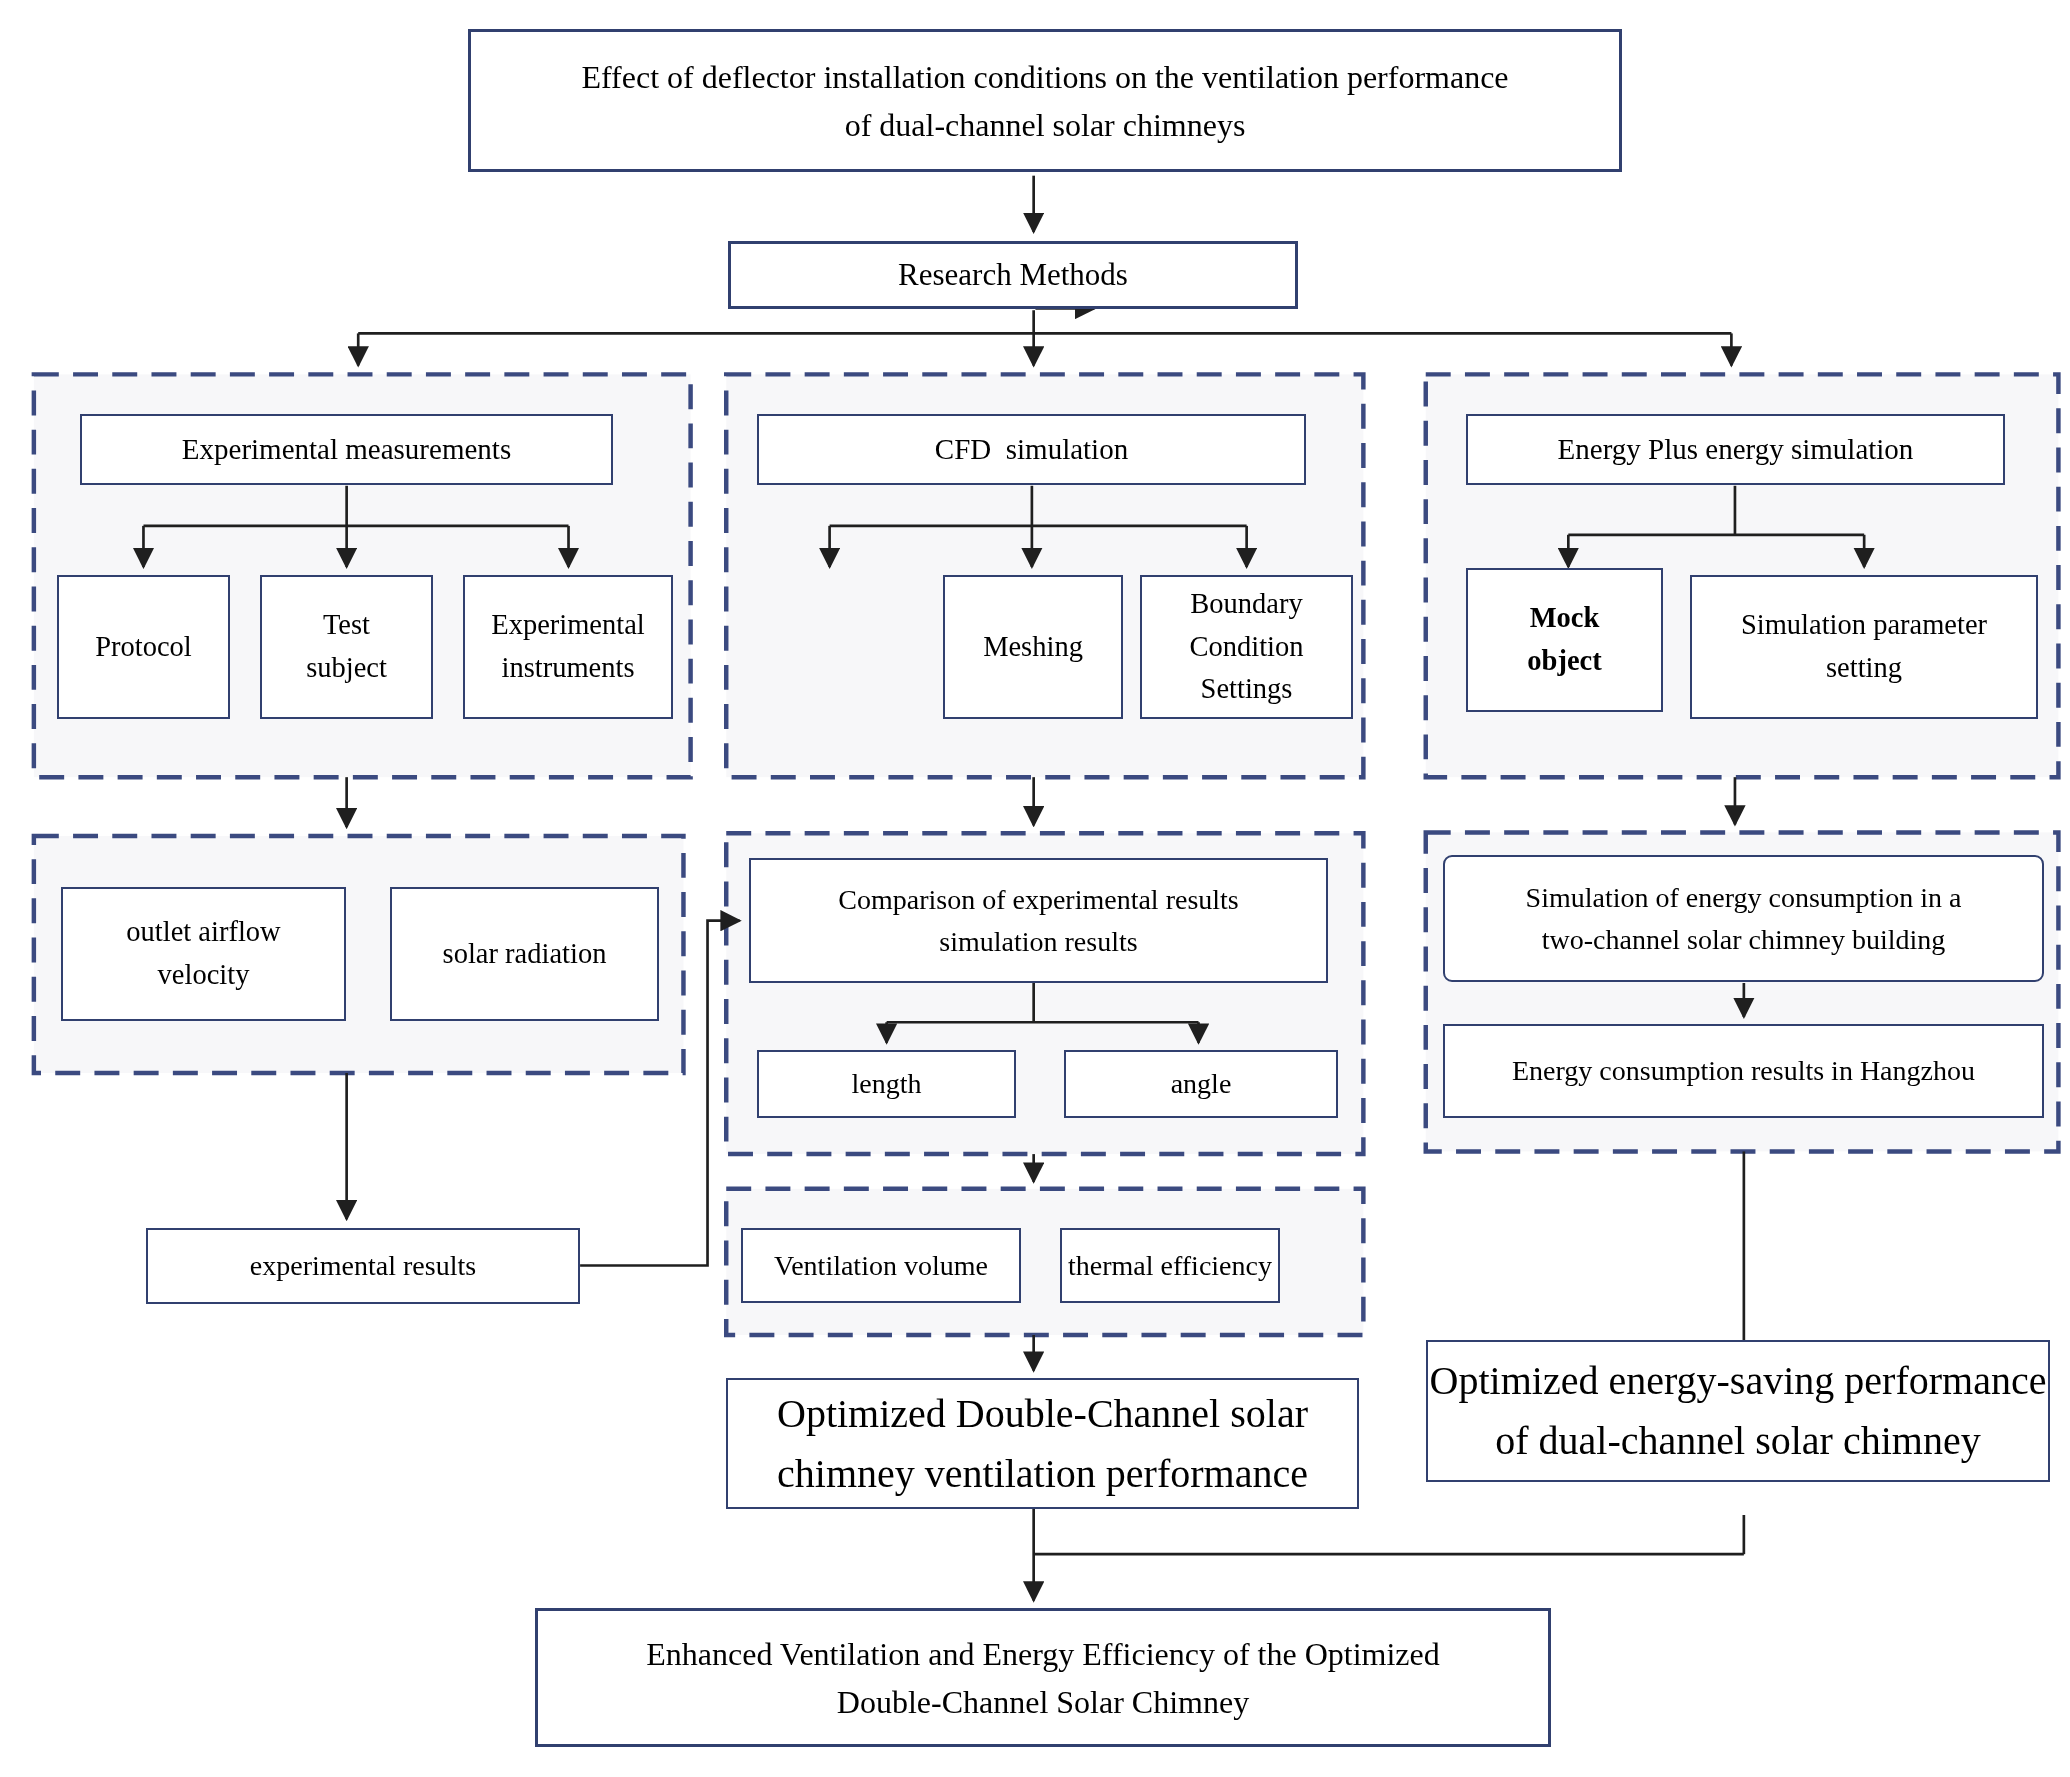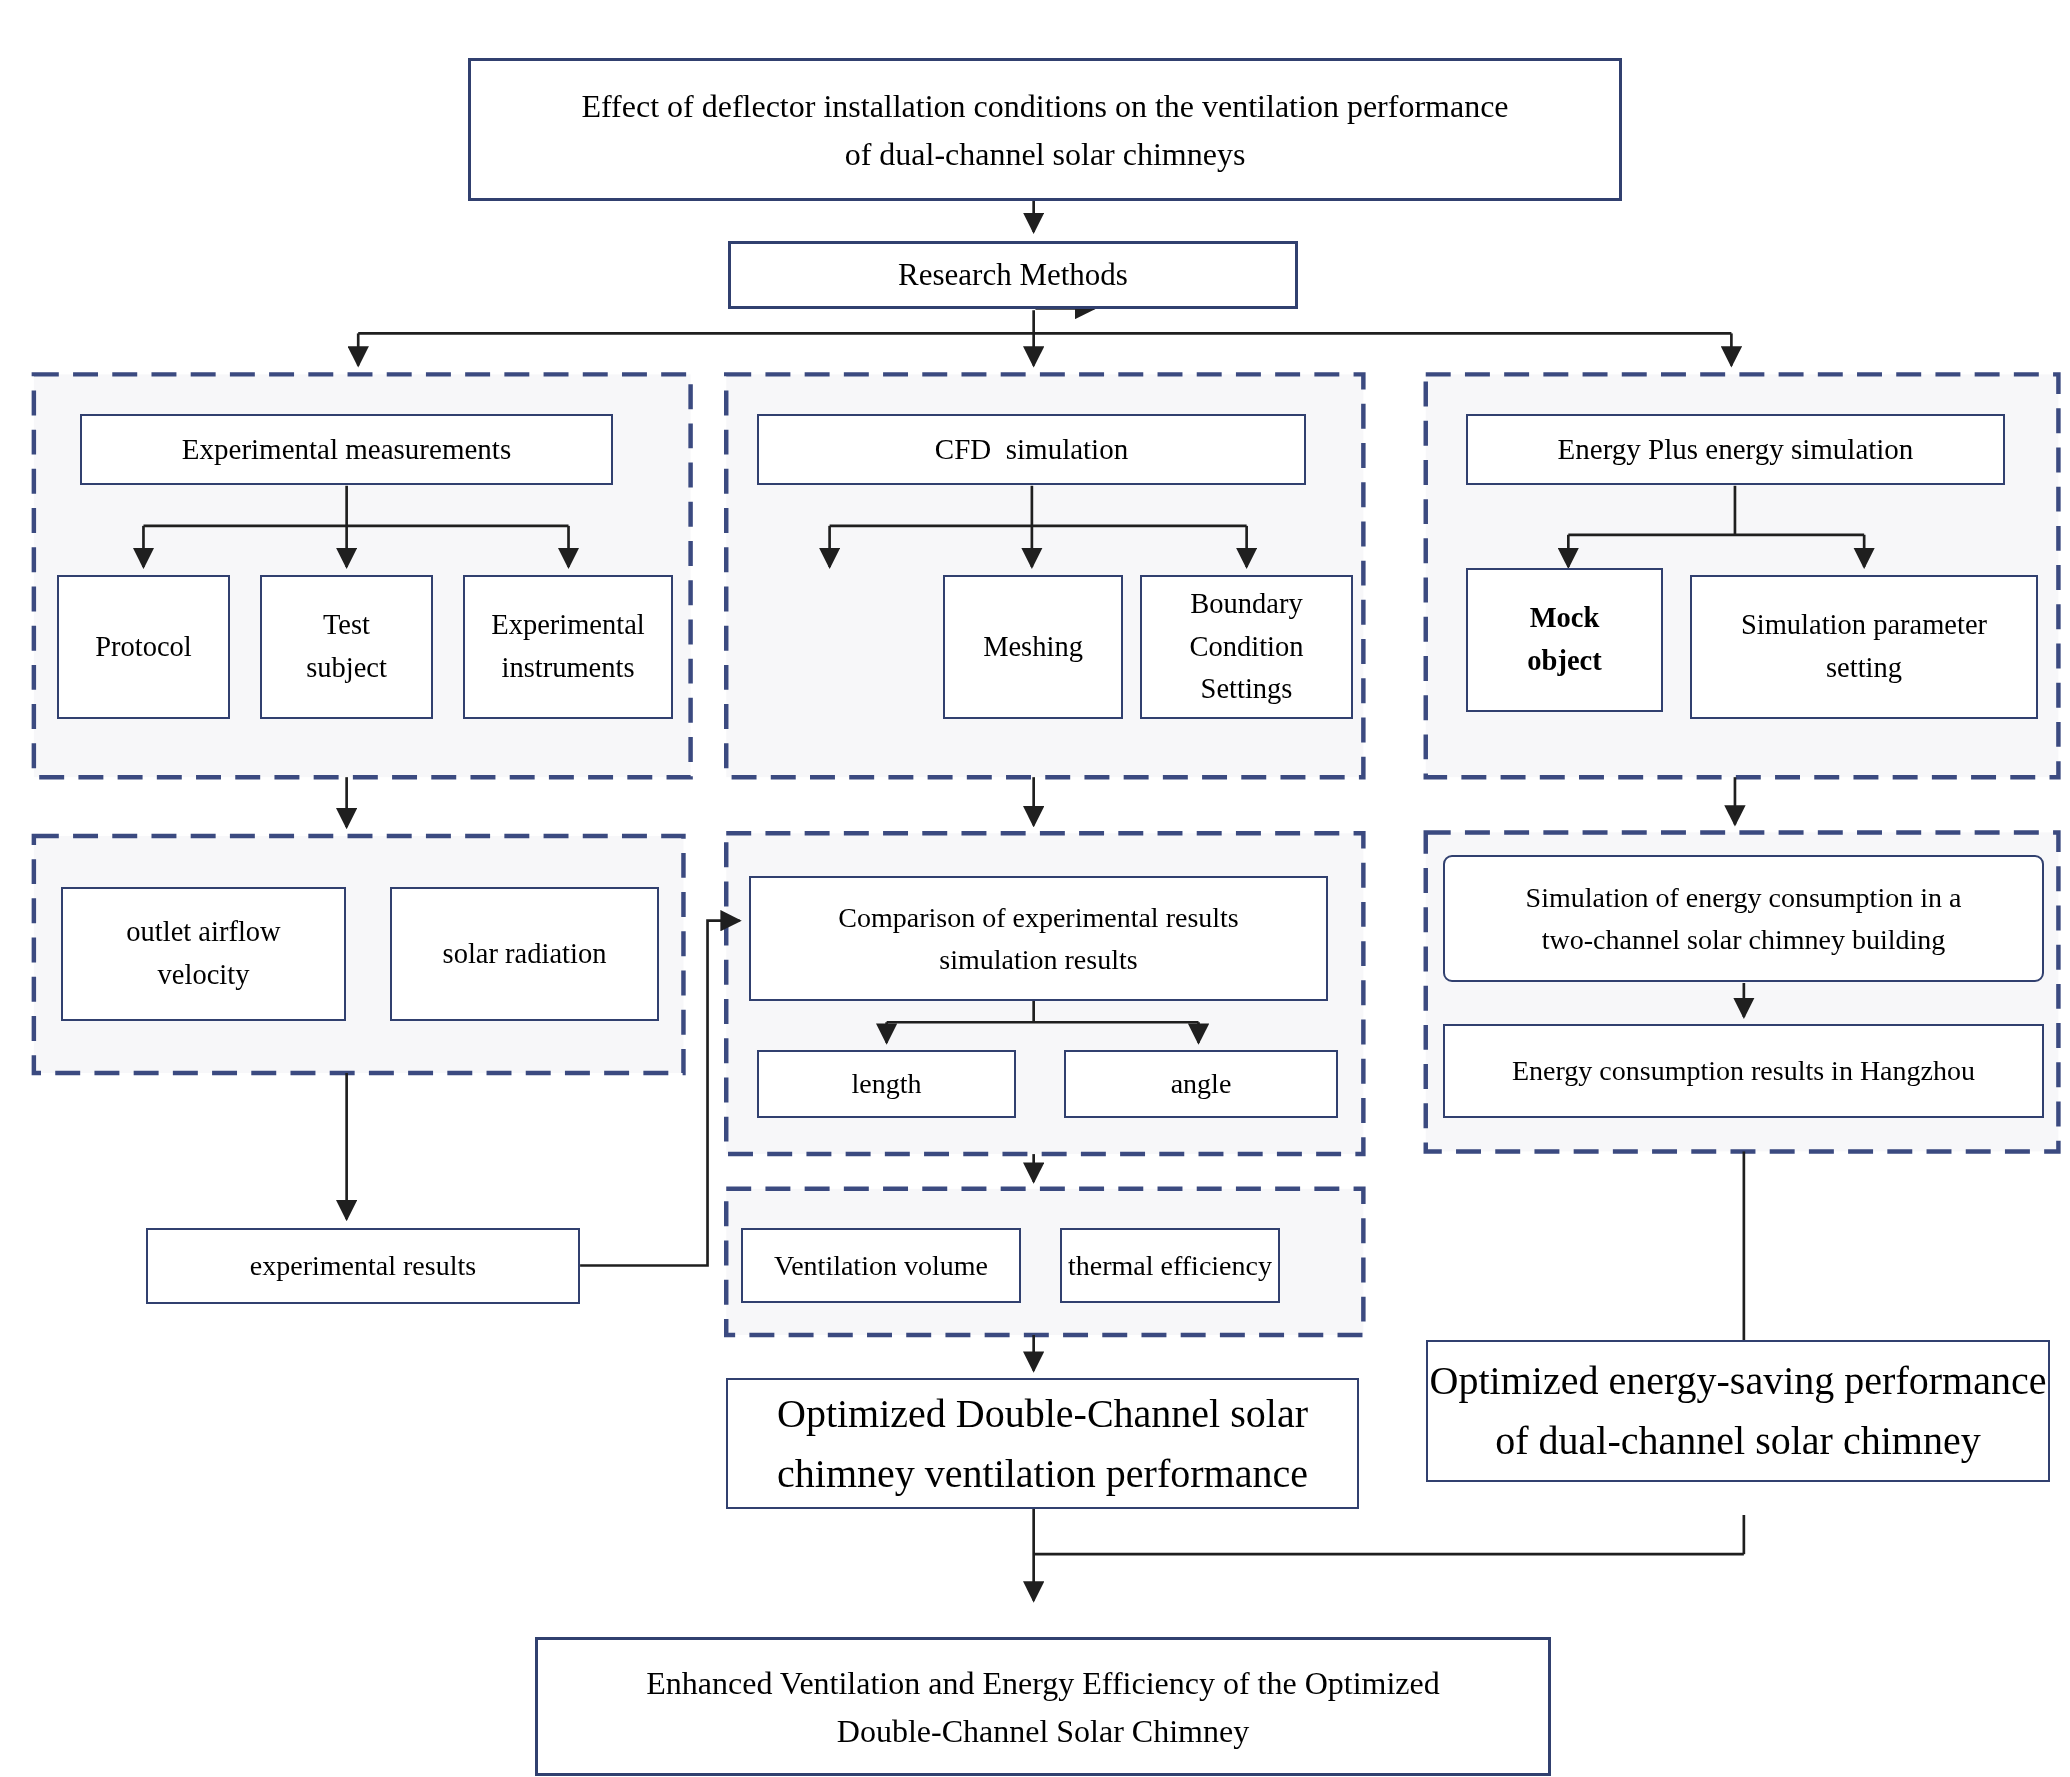--- a/index.html
+++ b/index.html
@@ -14,21 +14,21 @@
   .box{
     position:absolute;z-index:2;
     border:3.6px solid #31406f;
     background:#ffffff;
     display:flex;align-items:center;justify-content:center;
     text-align:center;
     white-space:pre-wrap;
     line-height:1.5;
     box-sizing:border-box;
   }
-  .fs36{font-size:32px;margin-top:29px;}
+  .fs36{font-size:32px;}
   .fs35{font-size:31px;}
   .fs34{font-size:40px;}
   .fs33{font-size:29px;}
   .fs32{font-size:28.5px;}
   .fs31{font-size:28px;}
   .thin{border-width:2.7px;}
 </style>
 </head>
 <body>
 
@@ -115,21 +115,21 @@
   <div class="box fs32 thin" style="left:61px;top:887px;width:285px;height:134px;">outlet airflow
 velocity</div>
   <div class="box fs32 thin" style="left:390px;top:887px;width:269px;height:134px;">solar radiation</div>
   <div class="box fs31 thin" style="left:146px;top:1228px;width:434px;height:76px;">experimental results</div>
 
   <div class="box fs33 thin" style="left:757px;top:414px;width:549px;height:71px;">CFD  simulation</div>
   <div class="box fs32 thin" style="left:943px;top:575px;width:180px;height:144px;">Meshing</div>
   <div class="box fs32 thin" style="left:1140px;top:575px;width:213px;height:144px;">Boundary
 Condition
 Settings</div>
-  <div class="box fs31 thin" style="left:749px;top:858px;width:579px;height:125px;margin-top:18px;">Comparison of experimental results
+  <div class="box fs31 thin" style="left:749px;top:858px;width:579px;height:125px;">Comparison of experimental results
 simulation results</div>
   <div class="box fs31 thin" style="left:757px;top:1050px;width:259px;height:68px;">length</div>
   <div class="box fs31 thin" style="left:1064px;top:1050px;width:274px;height:68px;">angle</div>
   <div class="box fs31 thin" style="left:741px;top:1228px;width:280px;height:75px;">Ventilation volume</div>
   <div class="box fs31 thin" style="left:1060px;top:1228px;width:220px;height:75px;">thermal efficiency</div>
   <div class="box fs34 thin" style="left:726px;top:1378px;width:633px;height:131px;">Optimized Double-Channel solar
 chimney ventilation performance</div>
 
   <div class="box fs33 thin" style="left:1466px;top:414px;width:539px;height:71px;">Energy Plus energy simulation</div>
   <div class="box fs32 thin" style="left:1466px;top:568px;width:197px;height:144px;font-weight:bold;">Mock

